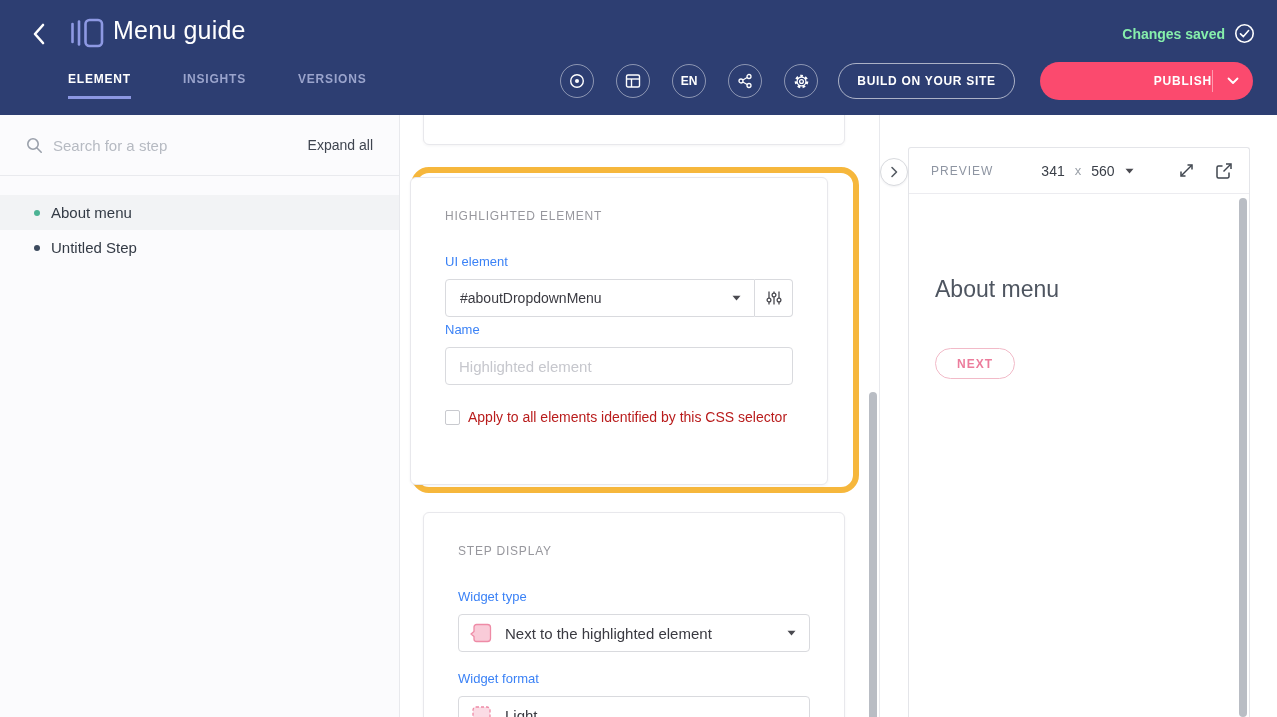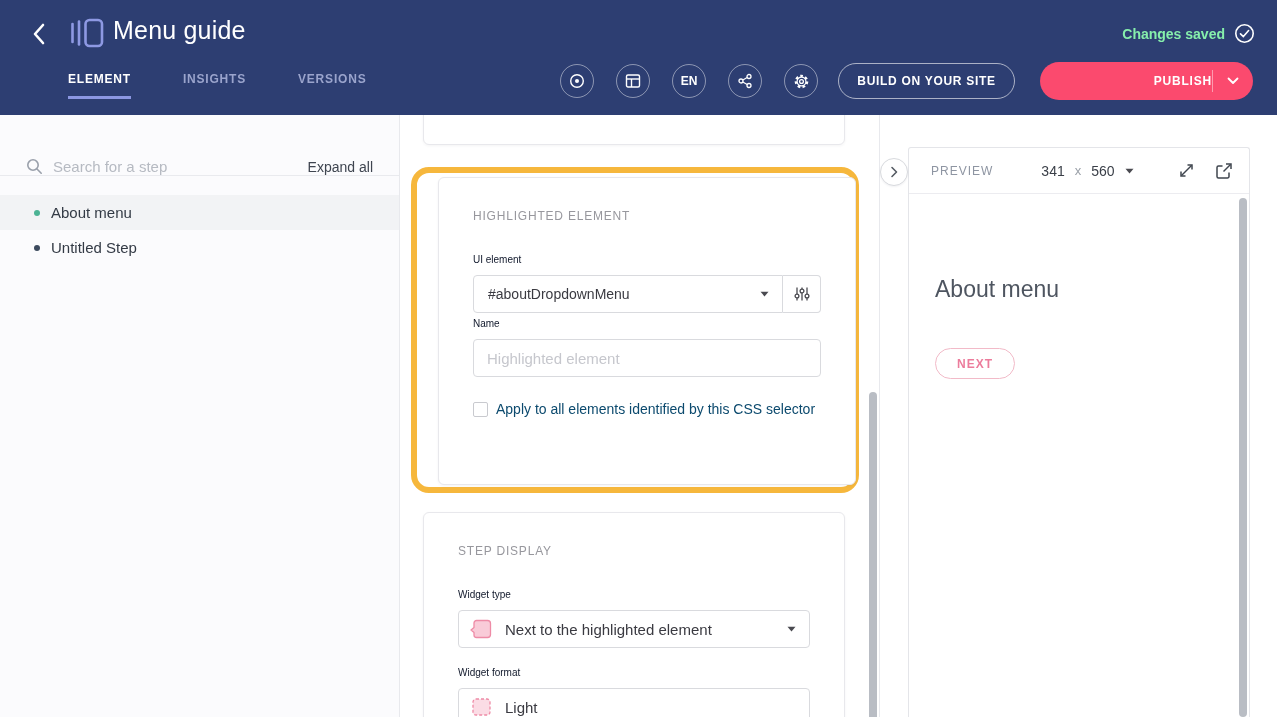--- a/index.html
+++ b/index.html
@@ -19,49 +19,49 @@
   .hdr-icons { position:absolute; left:560px; top:64px; display:flex; gap:22px; }
   .circle-btn { width:34px; height:34px; border-radius:50%; border:1px solid rgba(255,255,255,.45); display:flex; align-items:center; justify-content:center; color:#fff; font-size:12px; font-weight:700; cursor:pointer; }
   .build-btn { position:absolute; left:838px; top:63px; width:177px; height:36px; border:1px solid rgba(255,255,255,.6); border-radius:18px; display:flex; align-items:center; justify-content:center; color:#ffffff; font-size:12px; font-weight:700; letter-spacing:.7px; cursor:pointer; background:transparent; }
   .publish-btn { position:absolute; left:1040px; top:62px; width:213px; height:38px; background:#fb4a6e; border-radius:19px; display:flex; align-items:center; color:#ffffff; cursor:pointer; }
   .publish-label { flex:1; text-align:right; font-size:12px; font-weight:700; letter-spacing:.8px; }
   .publish-divider { width:1px; height:22px; background:rgba(255,255,255,.45); }
   .publish-caret { width:40px; display:flex; align-items:center; justify-content:center; }
 
   
   .sidebar { position:absolute; left:0; top:115px; width:400px; height:602px; background:#fbfbfd; border-right:1px solid #e8e9ed; }
-  .search-row { position:absolute; left:0; top:0; width:100%; height:61px; display:flex; align-items:flex-end; padding:0 26px; border-bottom:1px solid #e9eaee; }
+  .search-row { position:absolute; left:0; top:0; width:100%; height:61px; display:flex; align-items:center; padding:0 26px; border-bottom:1px solid #e9eaee; }
   .search-input { flex:1; border:none; outline:none; background:transparent; font-family:"Liberation Sans",sans-serif; font-size:15px; color:#3f4550; margin-left:10px; }
   .search-input::placeholder { color:#b6bac2; }
   .expand-all { font-size:14px; color:#3f4550; cursor:pointer; white-space:nowrap; }
   .step-list { position:absolute; left:0; top:80px; width:100%; }
   .step-item { display:flex; align-items:center; height:35px; padding-left:34px; font-size:15px; color:#333a45; cursor:pointer; }
   .step-item.active { background:#f2f3f5; }
   .step-dot { width:6px; height:6px; border-radius:50%; margin-right:11px; flex:0 0 auto; }
 
   
   .main { position:absolute; left:400px; top:115px; width:480px; height:602px; background:#ffffff; border-right:1px solid #e8e9ed; overflow:hidden; }
   .card { position:absolute; background:#ffffff; border:1px solid #e8e8ec; border-radius:6px; box-shadow:0 1px 3px rgba(40,40,60,.05); }
   .card-prev { left:23px; top:-22px; width:422px; height:52px; }
   .hl-ring { position:absolute; left:11px; top:52px; width:448px; height:326px; border:6px solid #f6b73c; border-radius:18px; }
-  .card-hl { left:38px; top:62px; width:418px; height:308px; }
+  .card-hl { left:10px; top:62px; width:418px; height:308px; }
   .card-step { left:23px; top:397px; width:422px; height:320px; }
   .section-title { font-size:12px; letter-spacing:.8px; color:#97979d; font-weight:500; }
-  .field-label { font-size:10px; color:#0f172a; }
+  .field-label { font-size:13px; color:#3b82f6; }
   .select { display:flex; align-items:center; height:38px; border:1px solid #d9dade; border-radius:4px; background:#fff; cursor:pointer; }
   .select-text { flex:1; font-size:14px; color:#3a3a41; padding-left:14px; white-space:nowrap; overflow:hidden; }
   .select-caret { padding-right:13px; display:flex; align-items:center; }
   .select-group { display:flex; }
   .select-group .select { flex:1; border-radius:4px 0 0 4px; }
   .sliders-btn { width:38px; height:38px; border:1px solid #d9dade; border-left:none; border-radius:0 4px 4px 0; display:flex; align-items:center; justify-content:center; cursor:pointer; background:#fff; }
   .text-input { width:100%; height:38px; border:1px solid #d9dade; border-radius:4px; padding:0 13px; font-family:"Liberation Sans",sans-serif; font-size:15px; color:#3a3a41; outline:none; }
   .text-input::placeholder { color:#c6c7cd; }
   .chk-row { display:flex; align-items:center; gap:8px; }
   .chk-row input { width:15px; height:15px; accent-color:#fff; border:1px solid #c9cacf; appearance:none; -webkit-appearance:none; border-radius:2px; background:#fff; cursor:pointer; }
-  .chk-label { font-size:14px; color:#0c4a6e;text-align:center; }
+  .chk-label { font-size:14px; color:#b91c1c;text-align:center; }
   .bubble-icon { width:22px; height:20px; margin-left:11px; flex:0 0 auto; }
   .pad { padding:0 34px; }
   .scrollbar-v { position:absolute; width:8px; border-radius:4px; background:#b9bdc4; }
 
   
   .flyout-btn { position:absolute; left:880px; top:158px; width:28px; height:28px; border-radius:50%; background:#fff; border:1px solid #d8dade; display:flex; align-items:center; justify-content:center; cursor:pointer; z-index:5; box-shadow:0 1px 2px rgba(40,40,60,.06); }
 
   
   .preview { position:absolute; left:908px; top:147px; width:342px; height:570px; background:#fff; border:1px solid #e4e5e9; border-bottom:none; border-radius:3px 3px 0 0; }
   .preview-header { position:relative; height:46px; border-bottom:1px solid #ececf0; display:flex; align-items:center; padding:0 16px 0 22px; }

